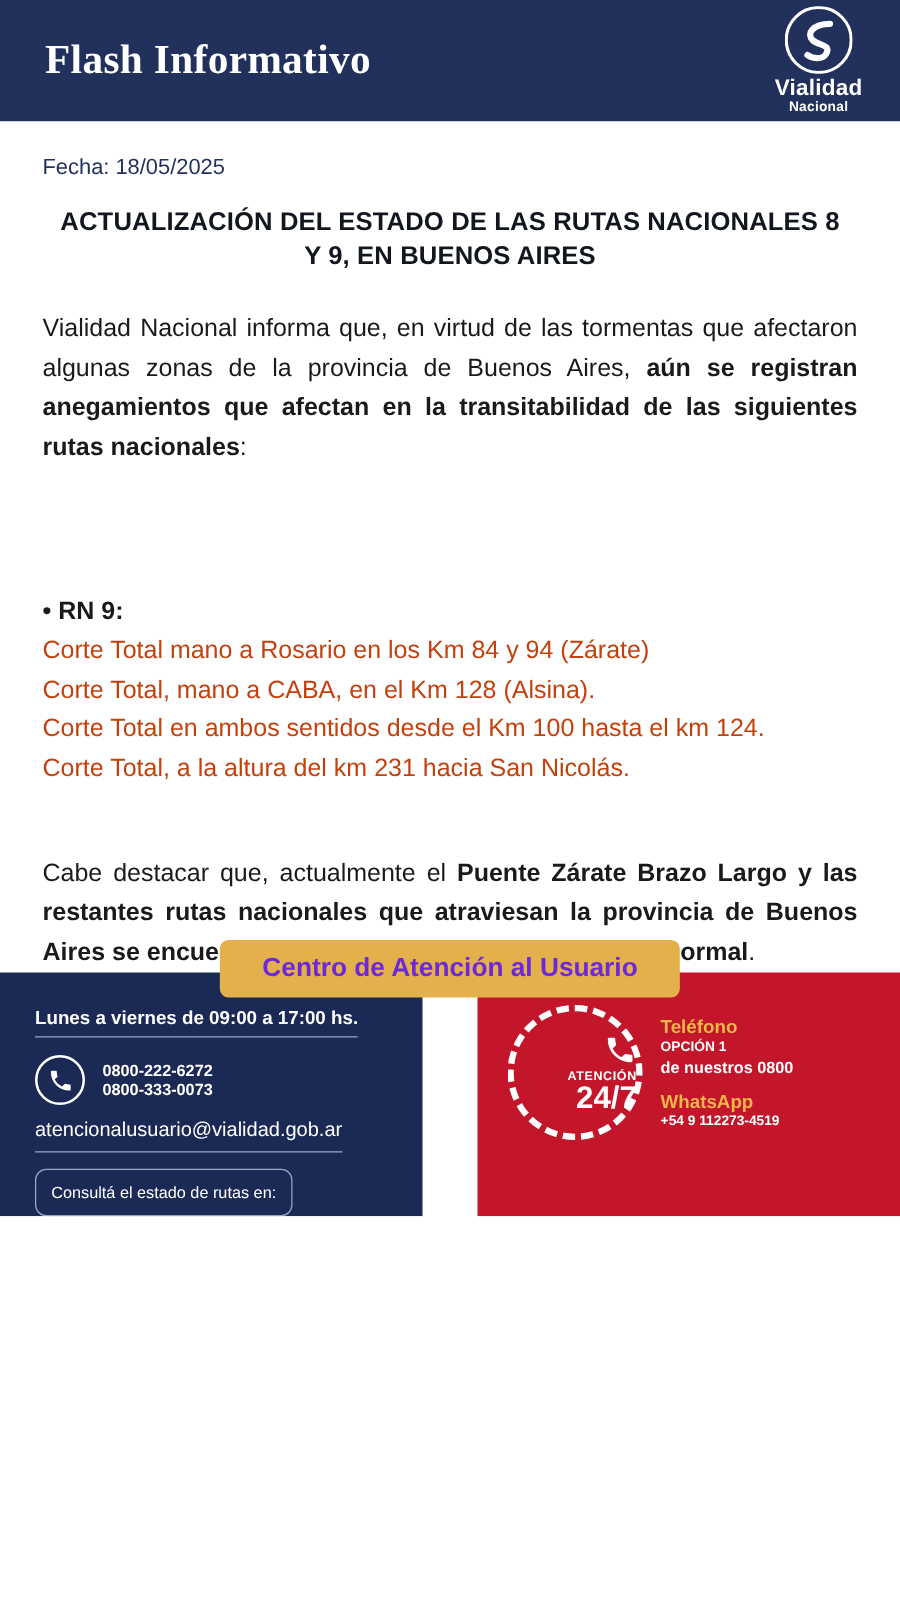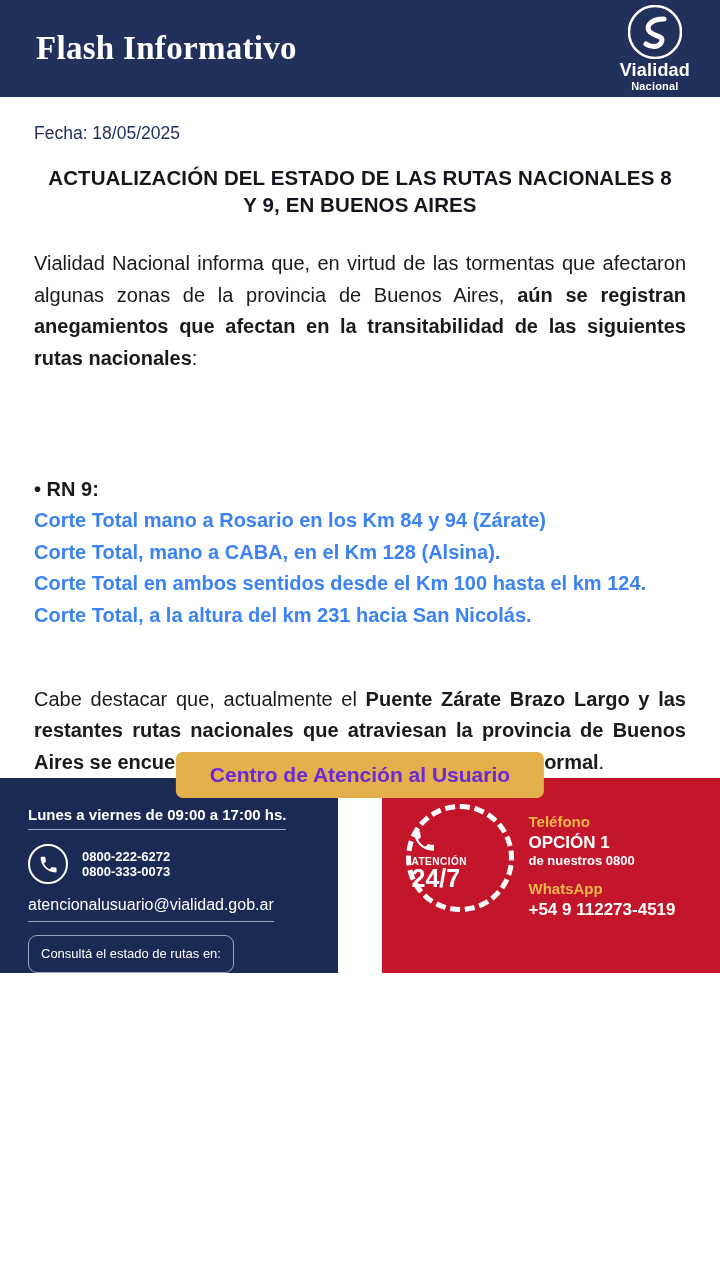--- a/index.html
+++ b/index.html
@@ -97,22 +97,22 @@
   .spacer-md { height: 52px; }
 
   .bullet-line {
     font-size: 20px;
     font-weight: bold;
     color: #1a1a1a;
     line-height: 1.55;
   }
   .amber { color: #e8a33d; }
   .red-block {
-    color: #3b82f6;
-    font-weight: bold;
+    color: #c2410c;
+    font-weight: normal;
     font-size: 20px;
     line-height: 1.58;
   }
 
   
   .cta-wrap {
     position: relative;
     height: 0;
   }
   .cta {
@@ -210,21 +210,21 @@
     gap: 14px;
     align-items: flex-start;
     padding-left: 6px;
   }
   .clock {
     width: 108px; height: 108px;
     border-radius: 50%;
     border: 5px dashed #ffffff;
     display: flex;
     flex-direction: column;
-    align-items: flex-start;
+    align-items: flex-end;
     justify-content: center;
     flex: 0 0 108px;
     position: relative;
   }
   .clock .handset {
     margin-top: 2px;
   }
   .clock .att {
     font-size: 10px;
     font-weight: bold;
@@ -238,21 +238,21 @@
     margin-top: -1px;
   }
   .contacts { padding-top: 8px; }
   .c-label {
     color: #f0b64a;
     font-size: 15px;
     font-weight: bold;
     line-height: 1.3;
   }
   .c-value {
-    font-size: 17px;
+    font-size: 11px;
     font-weight: bold;
     line-height: 1.25;
   }
   .c-sub {
     font-size: 13px;
     font-weight: bold;
     line-height: 1.3;
     margin-bottom: 9px;
   }
 </style>

